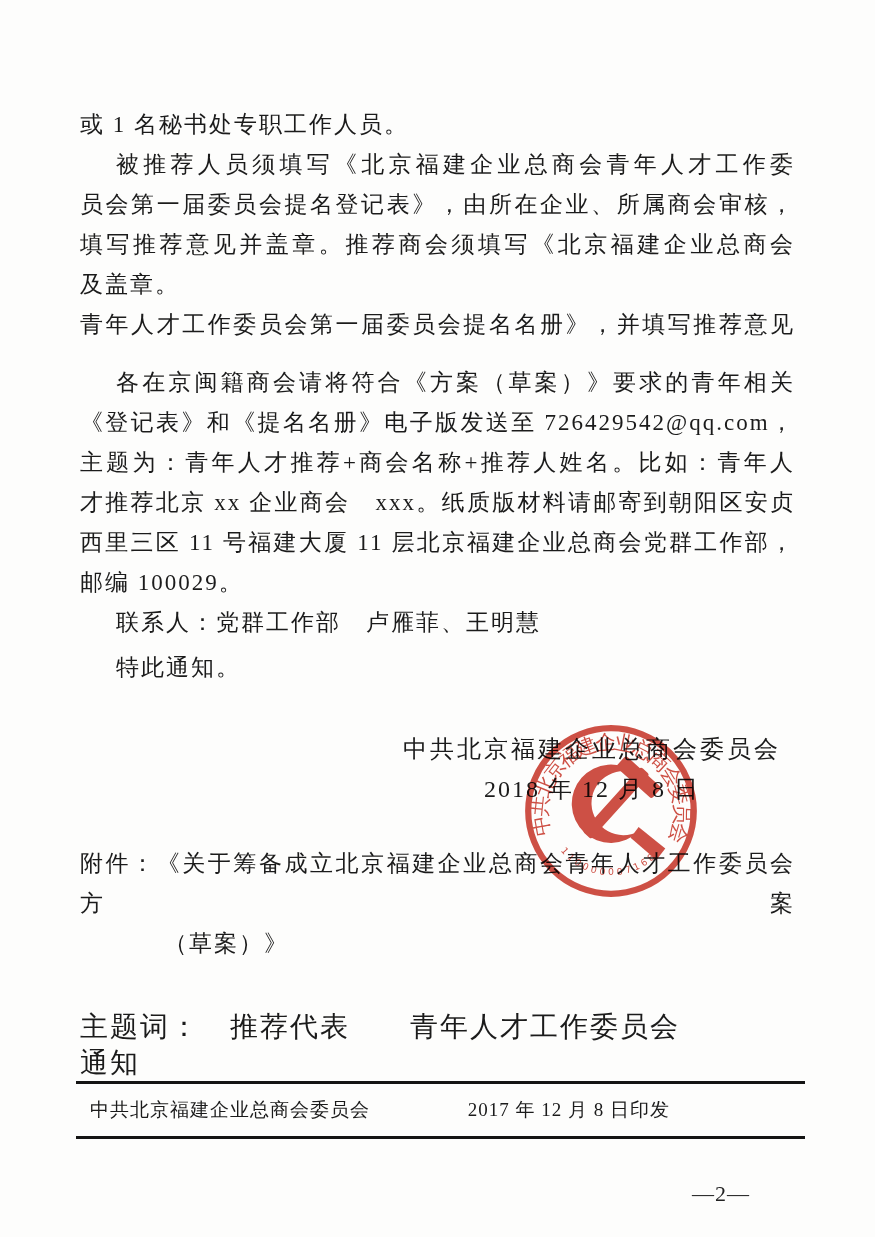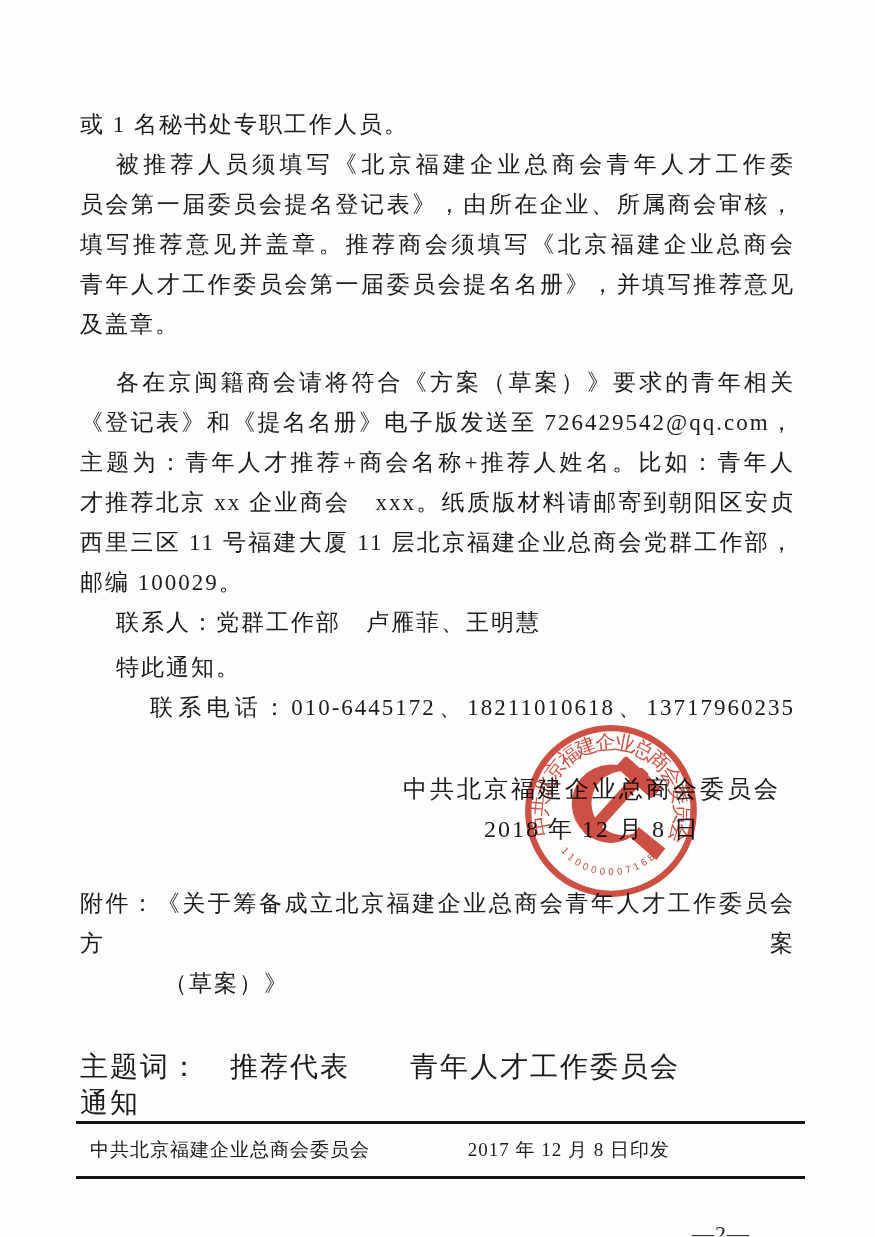--- a/index.html
+++ b/index.html
@@ -59,31 +59,30 @@
 </head>
 <body>
 
 <div class="page">
 
   <div class="body-block">
     <div class="bline">或 1 名秘书处专职工作人员。</div>
     <div class="bline jfull ind2">被推荐人员须填写《北京福建企业总商会青年人才工作委</div>
     <div class="bline jfull">员会第一届委员会提名登记表》，由所在企业、所属商会审核，</div>
     <div class="bline jfull">填写推荐意见并盖章。推荐商会须填写《北京福建企业总商会</div>
+    <div class="bline">及盖章。</div>
     <div class="bline jfull">青年人才工作委员会第一届委员会提名名册》，并填写推荐意见</div>
-    <div class="bline">及盖章。</div>
     <div class="bline jfull ind2 sp18">各在京闽籍商会请将符合《方案（草案）》要求的青年相关</div>
     <div class="bline jfull">《登记表》和《提名名册》电子版发送至 726429542@qq.com，</div>
     <div class="bline jfull">主题为：青年人才推荐+商会名称+推荐人姓名。比如：青年人</div>
     <div class="bline jfull">才推荐北京 xx 企业商会　xxx。纸质版材料请邮寄到朝阳区安贞</div>
     <div class="bline jfull">西里三区 11 号福建大厦 11 层北京福建企业总商会党群工作部，</div>
     <div class="bline">邮编 100029。</div>
     <div class="bline ind2">联系人：党群工作部　卢雁菲、王明慧</div>
     <div class="bline ind2 sp5">特此通知。</div>
-    <div class="bline jfull ind3">联系电话：010-6445172、18211010618、13717960235</div>
   </div>
 
   <div class="sig-org">中共北京福建企业总商会委员会</div>
   <div class="sig-date">2018 年 12 月 8 日</div>
 
   <div class="att1">附件：《关于筹备成立北京福建企业总商会青年人才工作委员会方案</div>
   <div class="att2">（草案）》</div>
 
   <div class="subject">主题词：　推荐代表　　青年人才工作委员会　　　通知</div>
 

